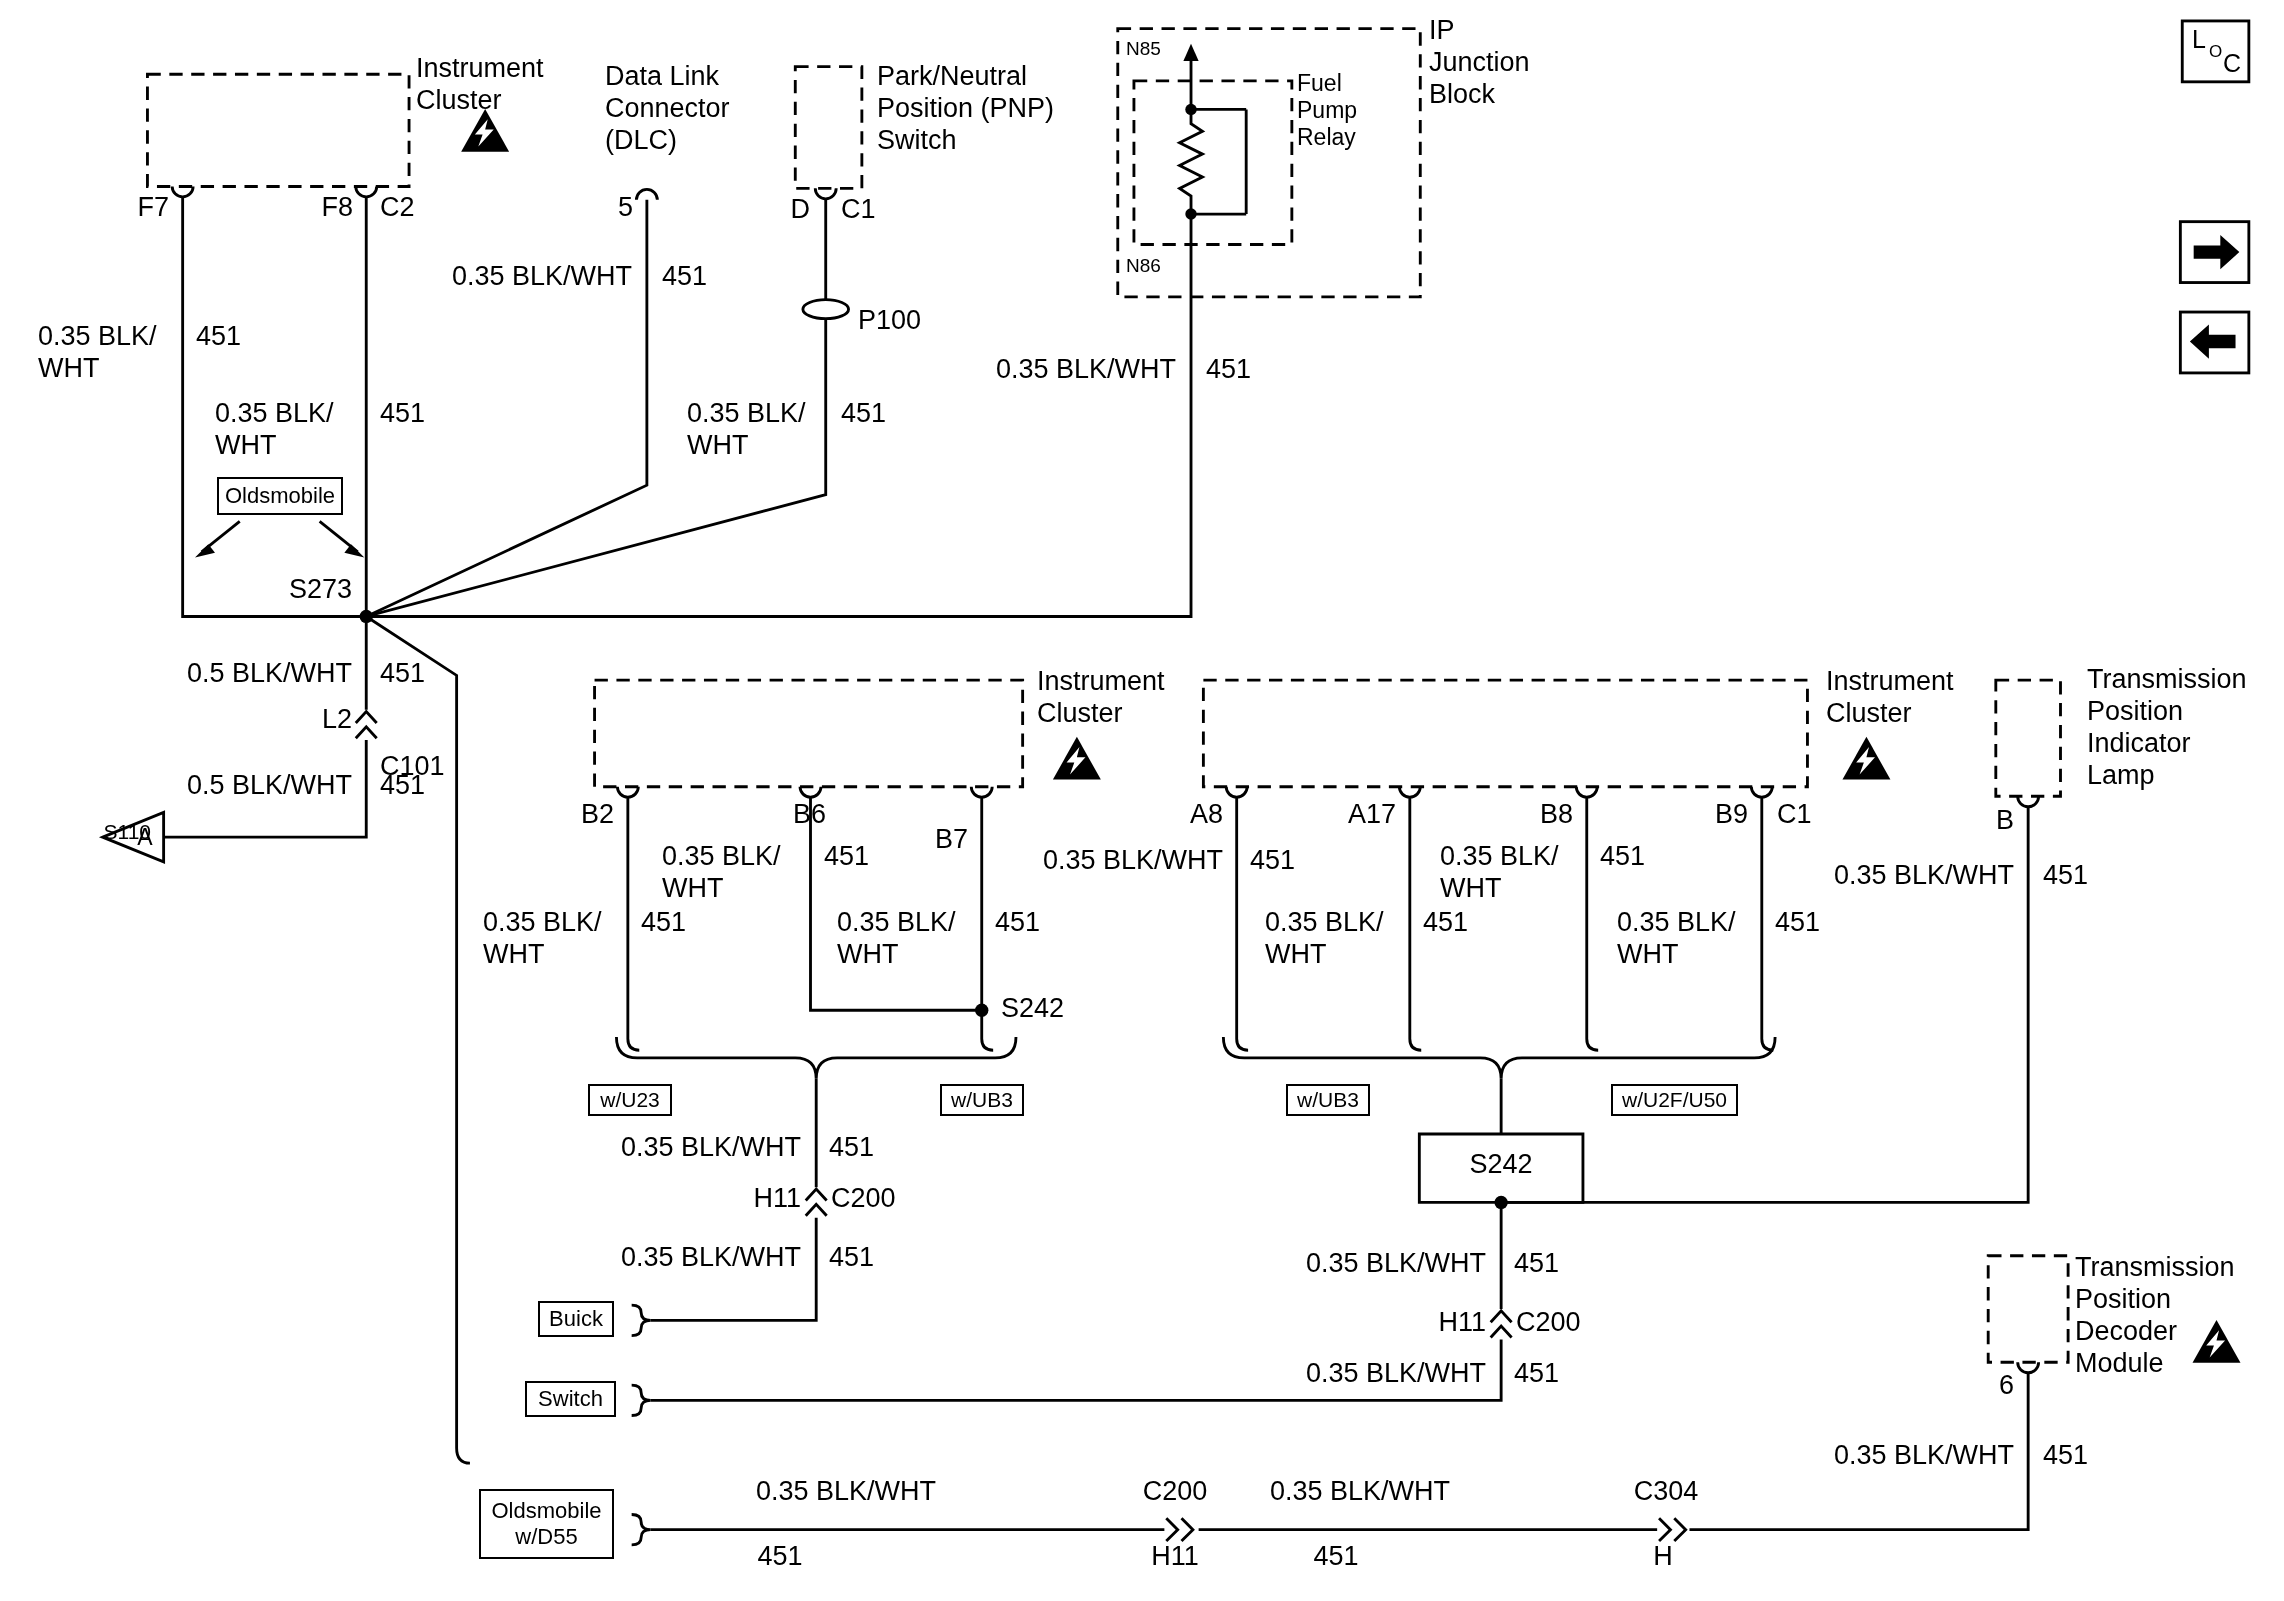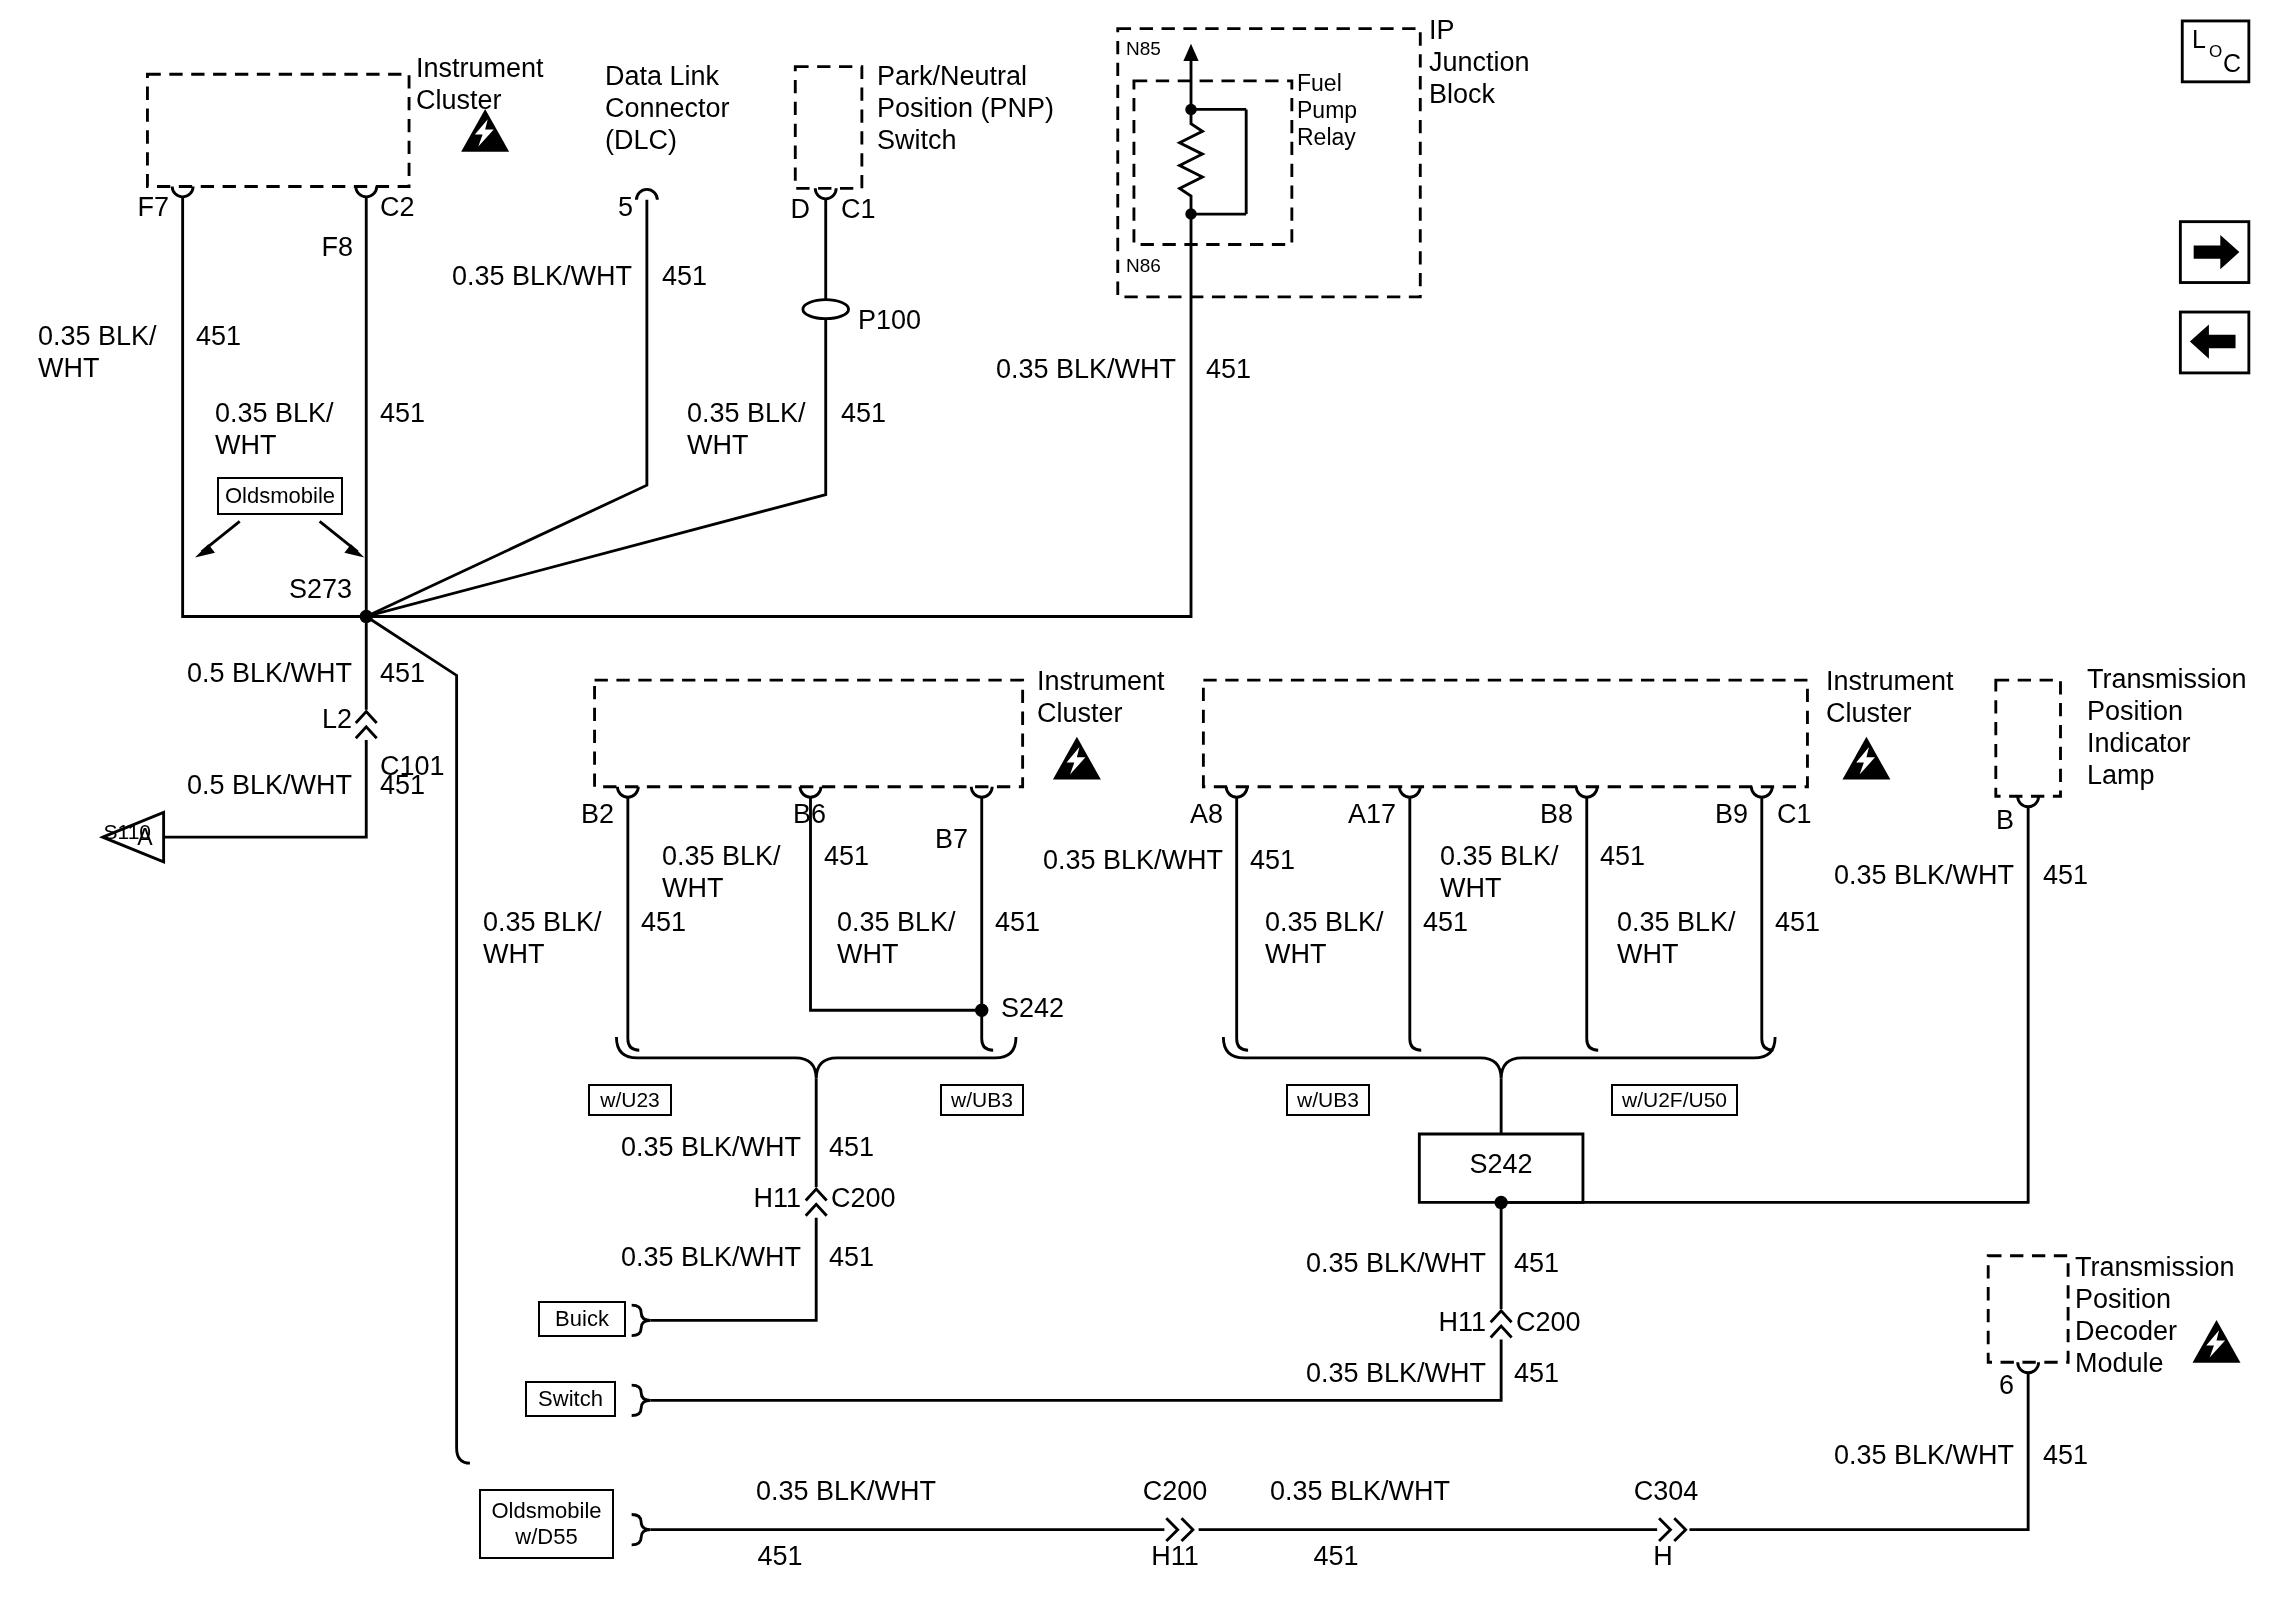--- a/index.html
+++ b/index.html
@@ -147,21 +147,21 @@
 Switch</div>
       <div class="lbl left" style="left: 1429px; top: 15px;">IP
 Junction
 Block</div>
       <div class="lbl left" style="left: 1297px; top: 70px; font-size: 23px;">Fuel
 Pump
 Relay</div>
       <div class="lbl left" style="left: 1126px; top: 38px; font-size: 19px;">N85</div>
       <div class="lbl left" style="left: 1126px; top: 255px; font-size: 19px;">N86</div>
       <div class="lbl right" style="left: 169px; top: 192px;">F7</div>
-      <div class="lbl right" style="left: 353px; top: 192px; margin-top: 40px;">F8</div>
+      <div class="lbl right" style="left: 353px; top: 192px;">F8</div>
       <div class="lbl left" style="left: 380px; top: 192px;">C2</div>
       <div class="lbl right" style="left: 633px; top: 192px;">5</div>
       <div class="lbl right" style="left: 810px; top: 194px;">D</div>
       <div class="lbl left" style="left: 841px; top: 194px;">C1</div>
       <div class="lbl right" style="left: 632px; top: 261px;">0.35 BLK/WHT</div>
       <div class="lbl left" style="left: 662px; top: 261px;">451</div>
       <div class="lbl left" style="left: 38px; top: 321px;">0.35 BLK/
 WHT</div>
       <div class="lbl left" style="left: 196px; top: 321px;">451</div>
       <div class="lbl left" style="left: 215px; top: 398px;">0.35 BLK/
@@ -251,19 +251,19 @@
       <div class="lbl center" style="left: 1666px; top: 1476px;">C304</div>
       <div class="lbl center" style="left: 1663px; top: 1541px;">H</div>
       <div class="lbl left" style="left: 2192px; top: 25px; font-size: 25px;">L</div>
       <div class="lbl left" style="left: 2209px; top: 42px; font-size: 17px;">O</div>
       <div class="lbl left" style="left: 2223px; top: 49px; font-size: 25px;">C</div>
       <div class="boxlbl" style="left: 217px; top: 477px; width: 126px; height: 38px; font-size: 22px;">Oldsmobile</div>
       <div class="boxlbl" style="left: 588px; top: 1084px; width: 84px; height: 32px; font-size: 21px;">w/U23</div>
       <div class="boxlbl" style="left: 940px; top: 1084px; width: 84px; height: 32px; font-size: 21px;">w/UB3</div>
       <div class="boxlbl" style="left: 1286px; top: 1084px; width: 84px; height: 32px; font-size: 21px;">w/UB3</div>
       <div class="boxlbl" style="left: 1611px; top: 1084px; width: 127px; height: 32px; font-size: 21px;">w/U2F/U50</div>
-      <div class="boxlbl" style="left: 538px; top: 1301px; width: 88px; height: 36px; font-size: 22px;">Buick</div>
+      <div class="boxlbl" style="left: 538px; top: 1301px; width: 76px; height: 36px; font-size: 22px;">Buick</div>
       <div class="boxlbl" style="left: 525px; top: 1381px; width: 91px; height: 36px; font-size: 22px;">Switch</div>
       <div class="boxlbl" style="left: 479px; top: 1489px; width: 135px; height: 70px; font-size: 22px;">Oldsmobile
 w/D55</div>
     </div>
 </div>
 
 
 </body></html>

